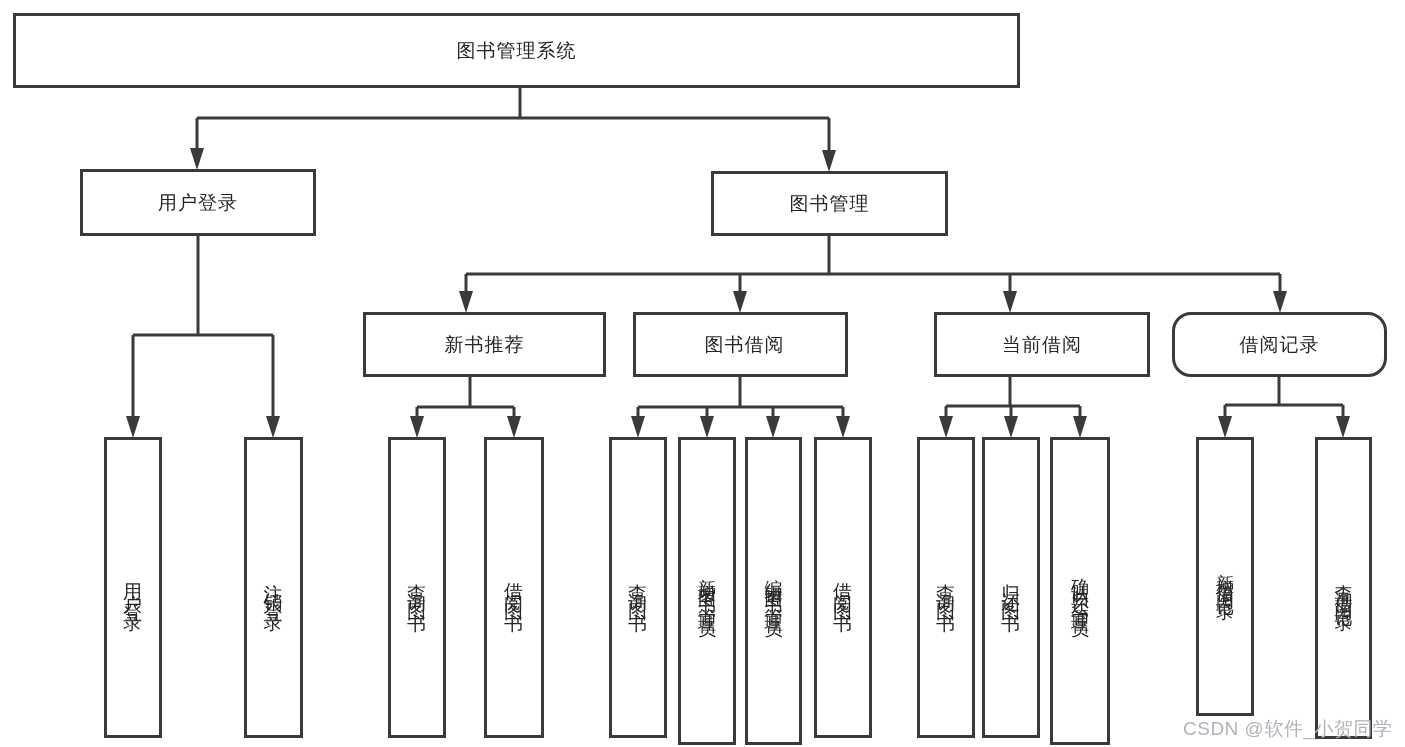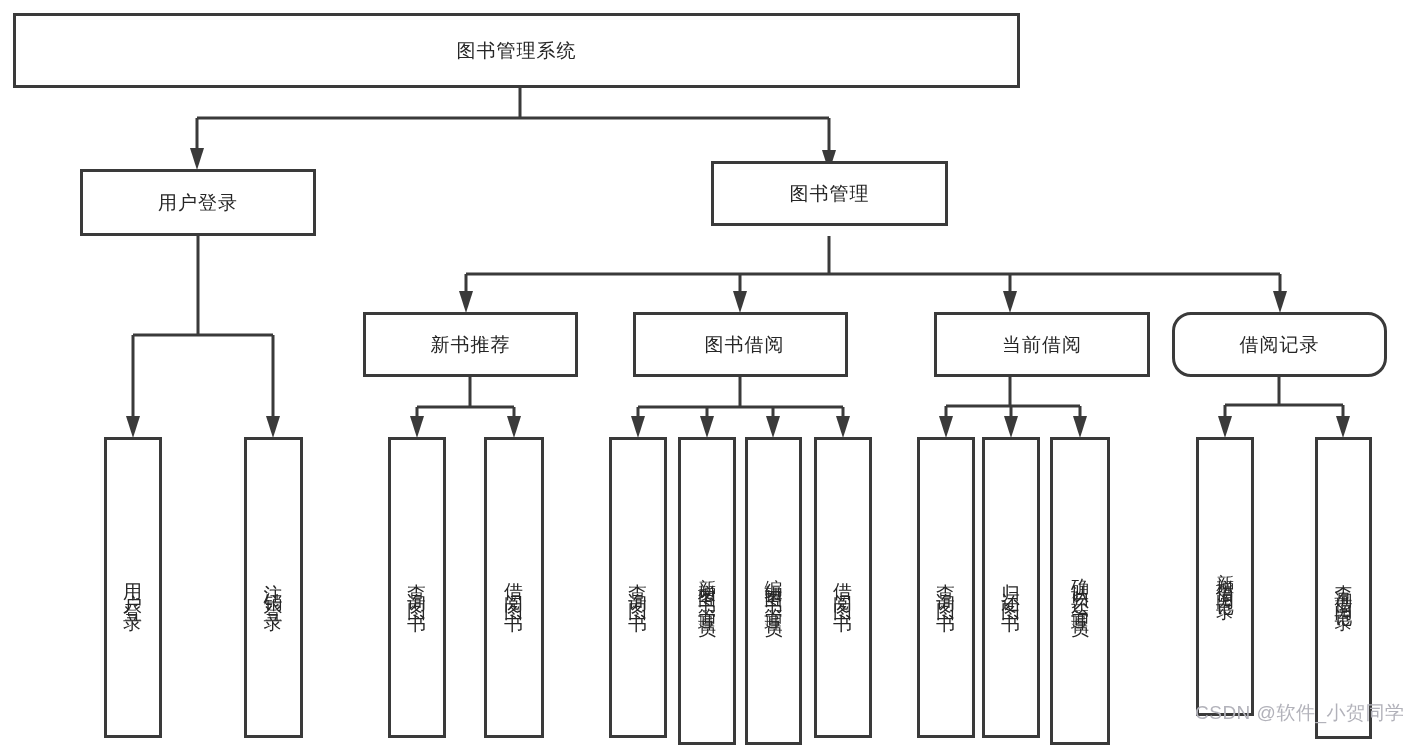--- a/index.html
+++ b/index.html
@@ -13,28 +13,28 @@
     border:3px solid #3a3a3a; display:flex; align-items:center; justify-content:center;
     color:#262626;
   }
   .hlabel { font-size:19px; letter-spacing:1px; white-space:nowrap; }
   .vlabel {
     writing-mode:vertical-rl; text-orientation:mixed;
     font-size:19px; letter-spacing:10px; line-height:1; white-space:nowrap;
   }
   .vlabel.long { font-size:18px; letter-spacing:6px; }
   .watermark {
-    position:absolute; left:1183px; top:700px; font-size:19px;
-    color:#b2b2ba; white-space:nowrap; letter-spacing:0.5px;margin-left:12px;
+    position:absolute; left:1183px; top:716px; font-size:19px;
+    color:#b2b2ba; white-space:nowrap; letter-spacing:0.5px;
   }
   
   .n-root  { left:13px;  top:13px;  width:1007px; height:75px; }
   .n-ulog  { left:80px;  top:169px; width:236px;  height:67px; }
-  .n-bmgmt { left:711px; top:161px; width:237px;  height:65px; }
-  .n-rec   { left:363px; top:312px; width:215px;  height:65px;align-items:center; }
+  .n-bmgmt { left:711px; top:171px; width:237px;  height:65px; }
+  .n-rec   { left:363px; top:312px; width:243px;  height:65px;align-items:center; }
   .n-bb    { left:633px; top:312px; width:215px;  height:65px;padding-left:8px; }
   .n-cb    { left:902px; top:312px; width:216px;  height:65px;margin-left:32px; }
   .n-br    { left:1172px;top:312px; width:215px;  height:65px;border-radius:19px; }
   .leaf    { top:437px; height:301px; }
   .leaf.tall { height:308px; }
   .l-g1a { left:104px;  width:58px; }
   .l-g1b { left:244px;  width:59px; }
   .l-g2a { left:388px;  width:58px; }
   .l-g2b { left:484px;  width:60px; }
   .l-g3a { left:609px;  width:58px; }

